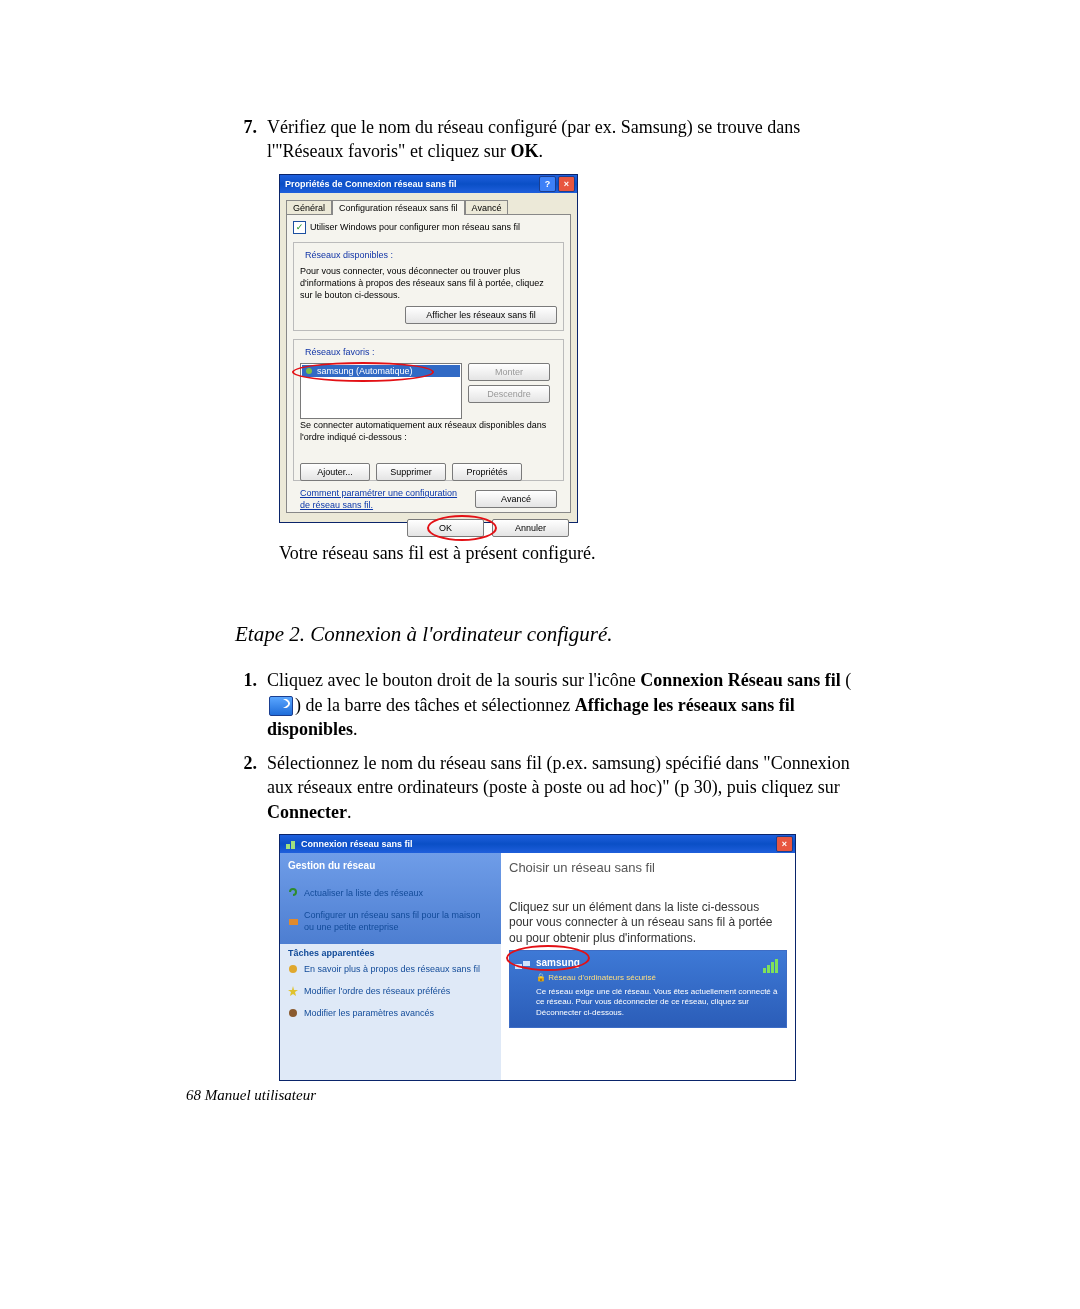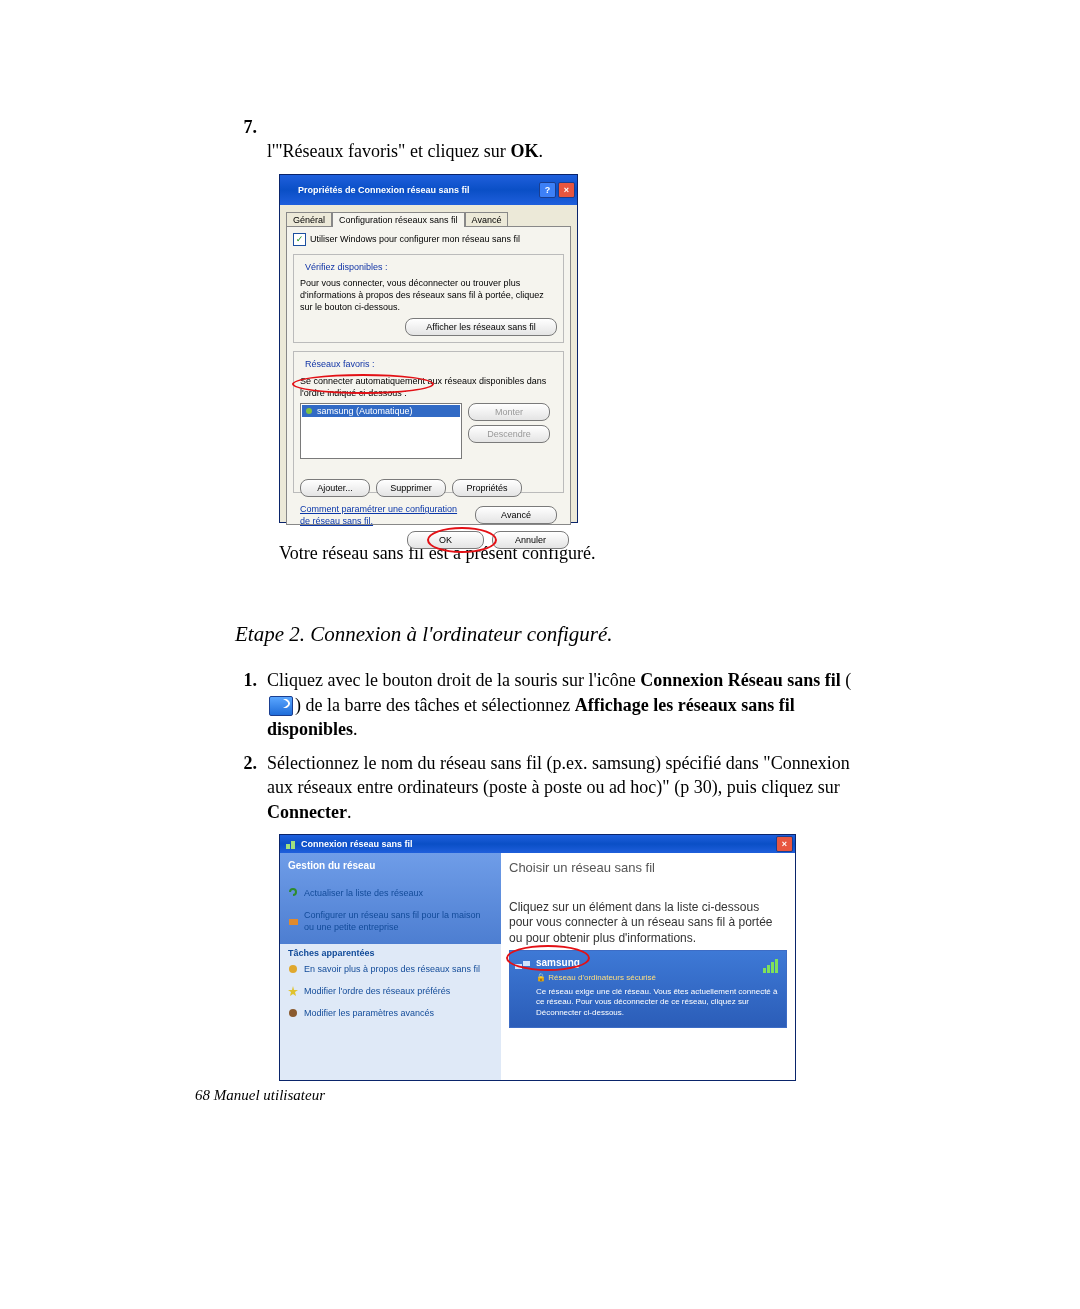--- a/index.html
+++ b/index.html
@@ -30,42 +30,42 @@
     text-align: right;
   }
   .bold { font-weight: bold; }
   .step-title {
     font-style: italic;
     font-size: 21px;
     margin: 55px 0 20px 0;
   }
   .footer {
     position: absolute;
-    left: 195px;
+    left: 186px;
     top: 1085px;
     font-style: italic;
     font-size: 15px;
   }
   
   .dlg1 {
     width: 297px;
     height: 347px;
     background: #ece9d8;
     border: 1px solid #0a246a;
     margin: 8px 0 10px 44px;
     font-family: Tahoma, Arial, sans-serif;
     font-size: 9px;
     color: #000;
   }
   .dlg1 .titlebar {
     background: linear-gradient(to bottom,#1f5fdc,#0a4fc6 50%,#1f5fdc);
     color:#fff;
-    height:30px;
+    height:18px;
     display:flex; align-items:center;
-    padding:0 2px 0 18px;
+    padding:0 2px 0 5px;
     font-weight:bold;
     font-size:9px;
   }
   .dlg1 .titlebar .spacer{flex:1}
   .winbtn{
     width:15px;height:14px;
     background:#e77471; 
     border:1px solid #1a3e90;
     border-radius:2px;
     display:flex;align-items:center;justify-content:center;
@@ -96,21 +96,21 @@
   .chk{display:flex;align-items:center;gap:4px;margin-bottom:8px}
   .chkbox{width:11px;height:11px;border:1px solid #1c4fa0;background:#fff;display:flex;align-items:center;justify-content:center;color:#1a8f1a;font-size:9px;line-height:1}
   .group{
     border:1px solid #bbb;
     padding:6px;
     margin-bottom:8px;
   }
   .group .gtitle{color:#1134a6;font-size:9px;margin:-12px 0 4px 2px;background:#f5f4ee;display:inline-block;padding:0 3px}
   .xpbtn{
     display:inline-flex;align-items:center;justify-content:center;
-    border:1px solid #7a7a7a;border-radius:8px;
+    border:1px solid #7a7a7a;border-radius:2px;
     background:linear-gradient(#fff,#e4e4e4);
     font-size:9px;padding:2px 10px;min-width:60px;
   }
   .xpbtn.disabled{color:#999}
   .listbox{
     border:1px solid #7a7a7a;background:#fff;height:52px;width:158px;
     padding:1px;
   }
   .listitem{
     display:flex;align-items:center;gap:3px;
@@ -177,21 +177,21 @@
   }
 </style>
 </head>
 <body>
 
 <div class="page">
 
   <div class="ol-item">
     <div class="num">7.</div>
     <div>
-      <br>
+      <span>Vérifiez que le nom du réseau configuré (par ex. Samsung) se trouve dans </span><br>
       <span>l'"Réseaux favoris"  et cliquez sur </span><span class="bold">OK</span><span>.</span>
     </div>
   </div>
 
   <div class="dlg1">
     <div class="titlebar">
       <span>Propriétés de Connexion réseau sans fil</span>
       <span class="spacer"></span>
       <span class="winbtn help">?</span>
       <span class="winbtn close">×</span>
@@ -201,44 +201,44 @@
       <div class="tab active">Configuration réseaux sans fil</div>
       <div class="tab">Avancé</div>
     </div>
     <div class="tabpanel">
       <div class="chk">
         <div class="chkbox">✓</div>
         <span>Utiliser Windows pour configurer mon réseau sans fil</span>
       </div>
 
       <div class="group">
-        <div class="gtitle">Vérifiez disponibles :</div>
+        <div class="gtitle">Réseaux disponibles :</div>
         <div style="margin-bottom:5px">Pour vous connecter, vous déconnecter ou trouver plus d'informations à propos des réseaux sans fil à portée, cliquez sur le bouton ci-dessous.</div>
         <div style="text-align:right">
           <span class="xpbtn" style="min-width:130px">Afficher les réseaux sans fil</span>
         </div>
       </div>
 
       <div class="group" style="height:128px;position:relative">
         <div class="gtitle">Réseaux favoris :</div>
-        <div style="margin-bottom:4px">Se connecter automatiquement aux réseaux disponibles dans l'ordre indiqué ci-dessous :</div>
         <div style="display:flex;gap:6px;align-items:flex-start">
           <div class="listbox">
             <div class="listitem">
               <svg class="" width="10" height="10">
                   <circle cx="5" cy="5" r="3" fill="#7fc241"></circle>
                 </svg>
               <span>samsung (Automatique)</span>
             </div>
           </div>
           <div style="display:flex;flex-direction:column;gap:4px">
             <span class="xpbtn disabled">Monter</span>
             <span class="xpbtn disabled">Descendre</span>
           </div>
         </div>
+        <div style="margin-bottom:4px">Se connecter automatiquement aux réseaux disponibles dans l'ordre indiqué ci-dessous :</div>
         <div style="display:flex;gap:6px;margin-top:20px">
           <span class="xpbtn" style="min-width:48px">Ajouter...</span>
           <span class="xpbtn" style="min-width:48px">Supprimer</span>
           <span class="xpbtn" style="min-width:48px">Propriétés</span>
         </div>
         <div style="display:flex;align-items:center;margin-top:6px;gap:14px">
           <span class="link" style="flex:1">Comment paramétrer une configuration de réseau sans fil.</span>
           <span class="xpbtn">Avancé</span>
         </div>
         

